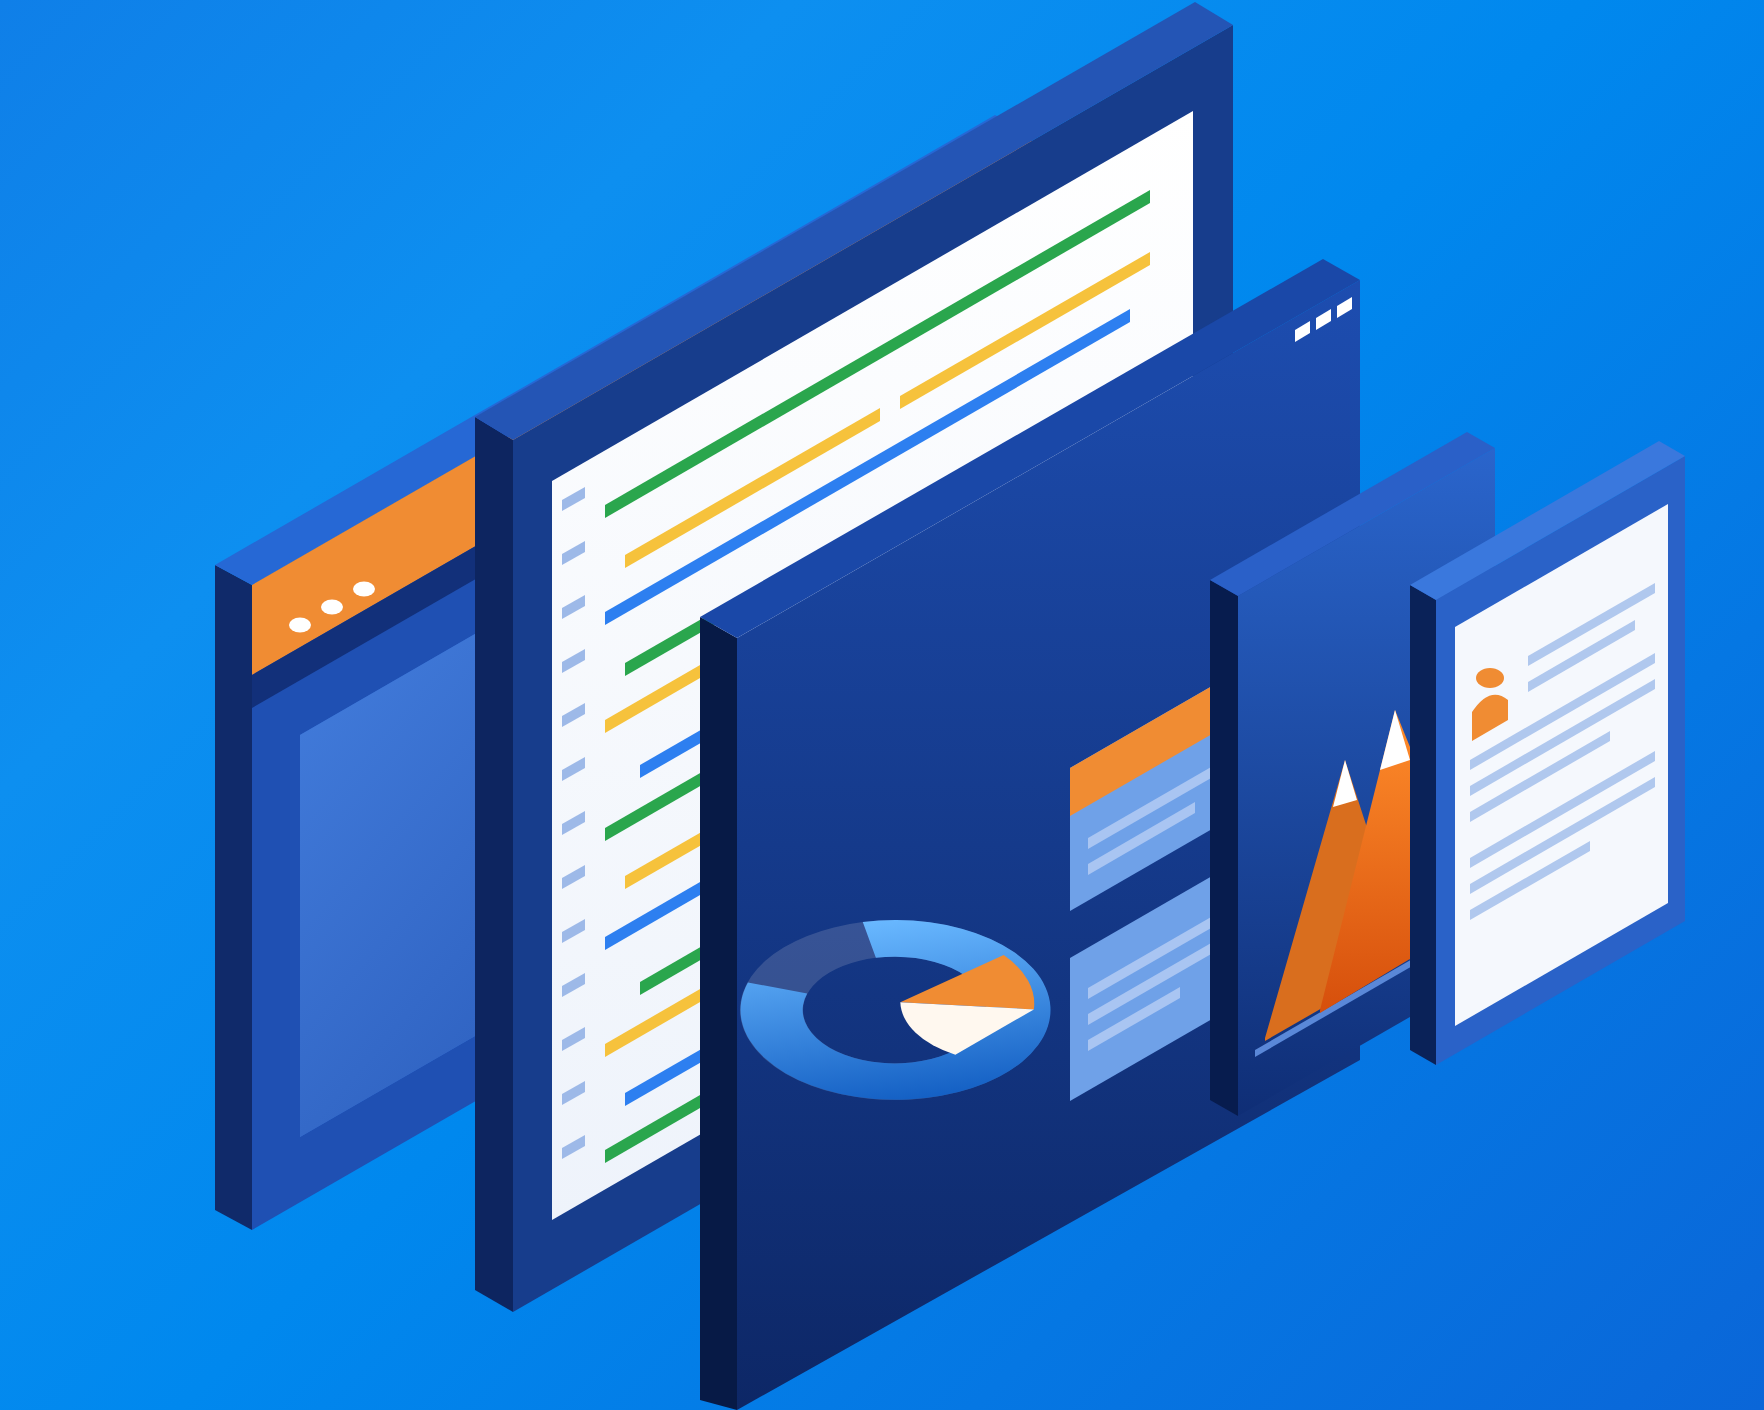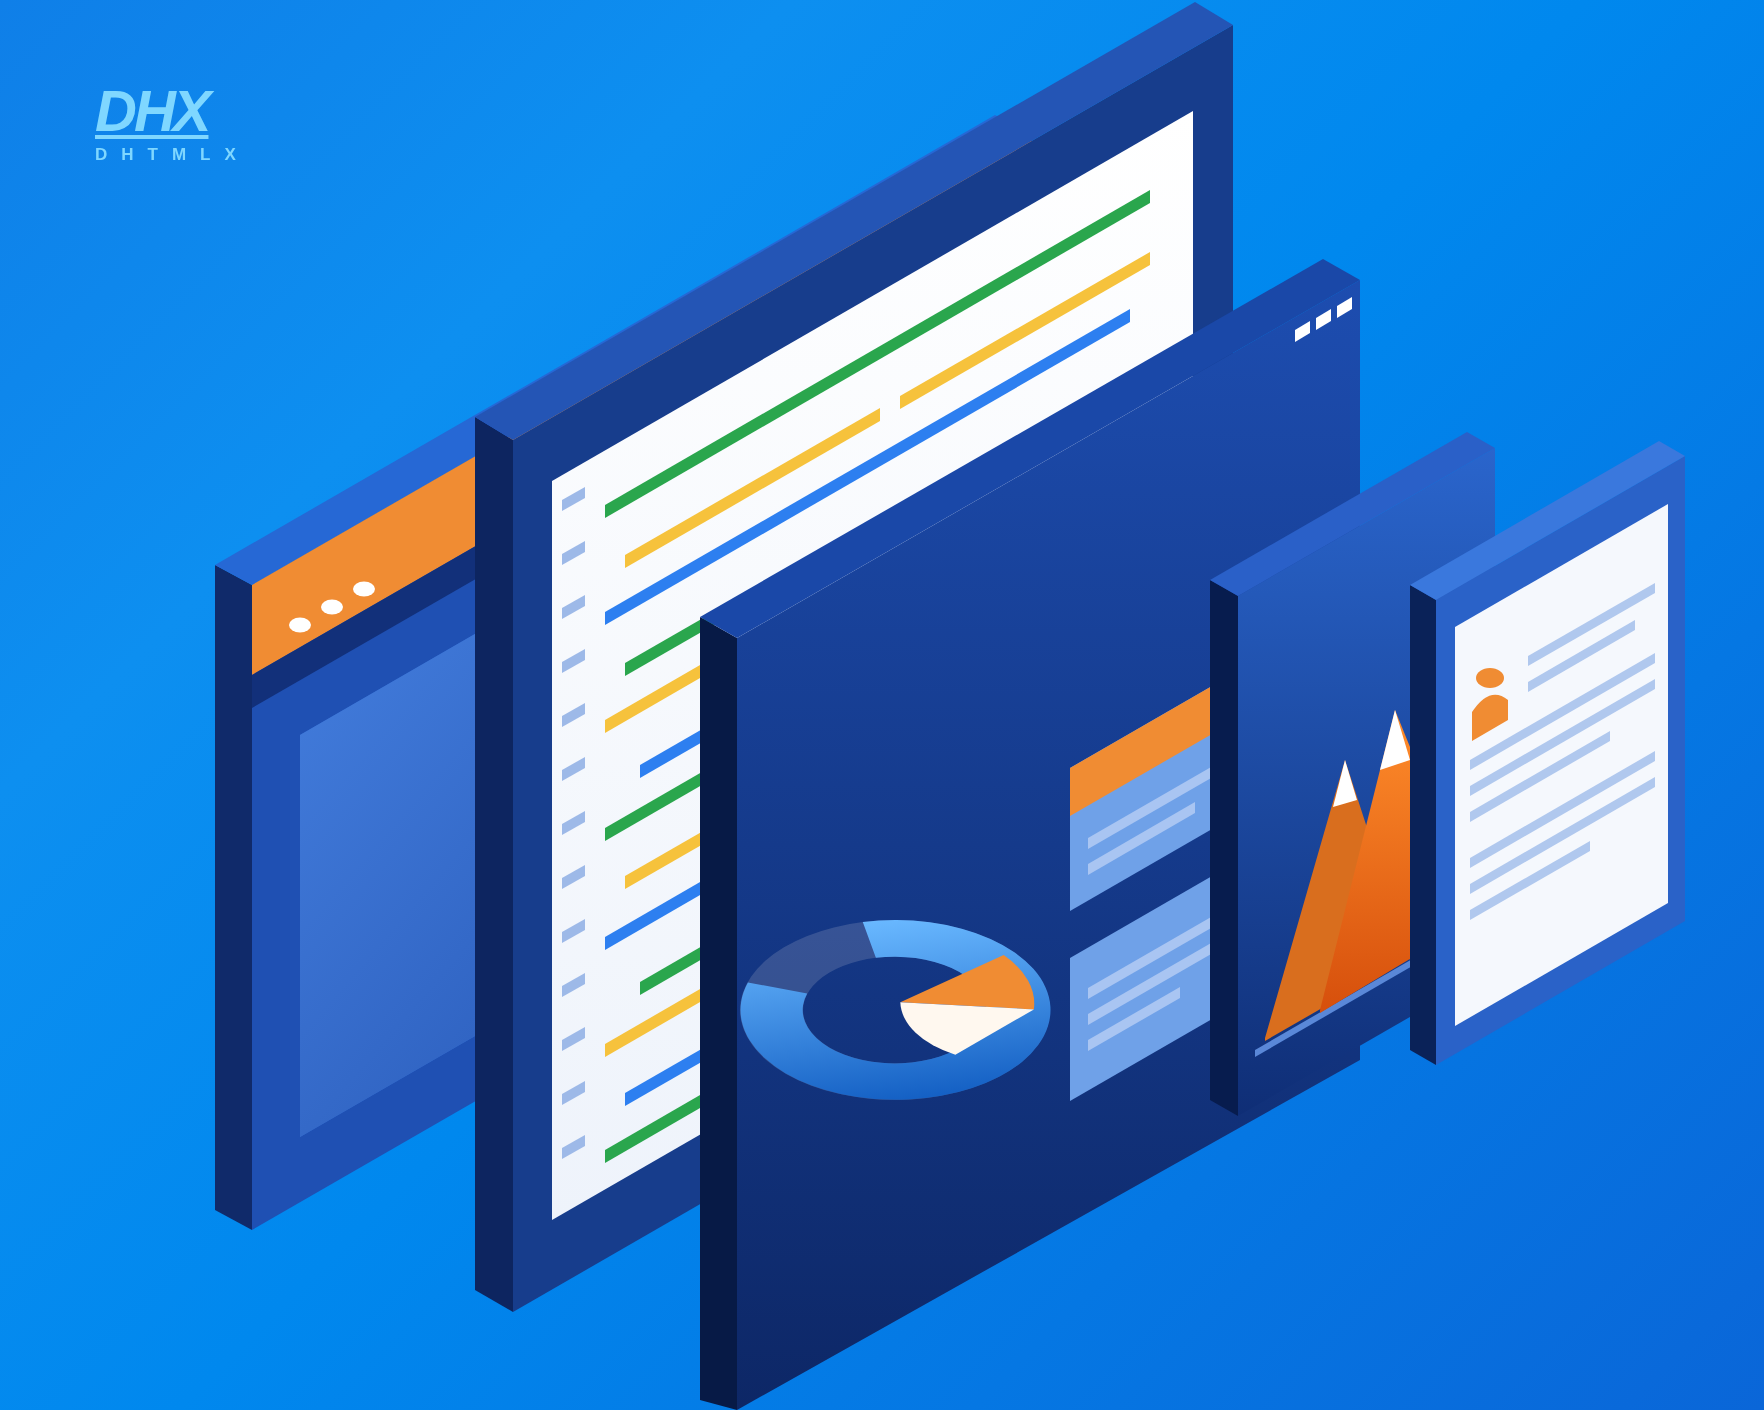--- a/index.html
+++ b/index.html
@@ -42,24 +42,20 @@
     position: absolute;
     left: 0;
     top: 0;
   }
 </style>
 </head>
 <body>
 
 <div class="bg">
 
-  <div class="logo">
-    <div class="logo-top">DHX</div>
-    <div class="logo-bottom">DHTMLX</div>
-  </div>
 
   <svg class="svg-stage" width="1764" height="1410" viewBox="0 0 1764 1410">
 
     <g>
 
       <polygon points="215,565  215,1210  252,1230  252,585" fill="#102a6a"></polygon>
 
       <polygon points="252,585  1032,135  1032,780  252,1230" fill="#1f50b3"></polygon>
 
       <polygon points="215,565  995,115  1032,135  252,585" fill="#2668d5"></polygon>

